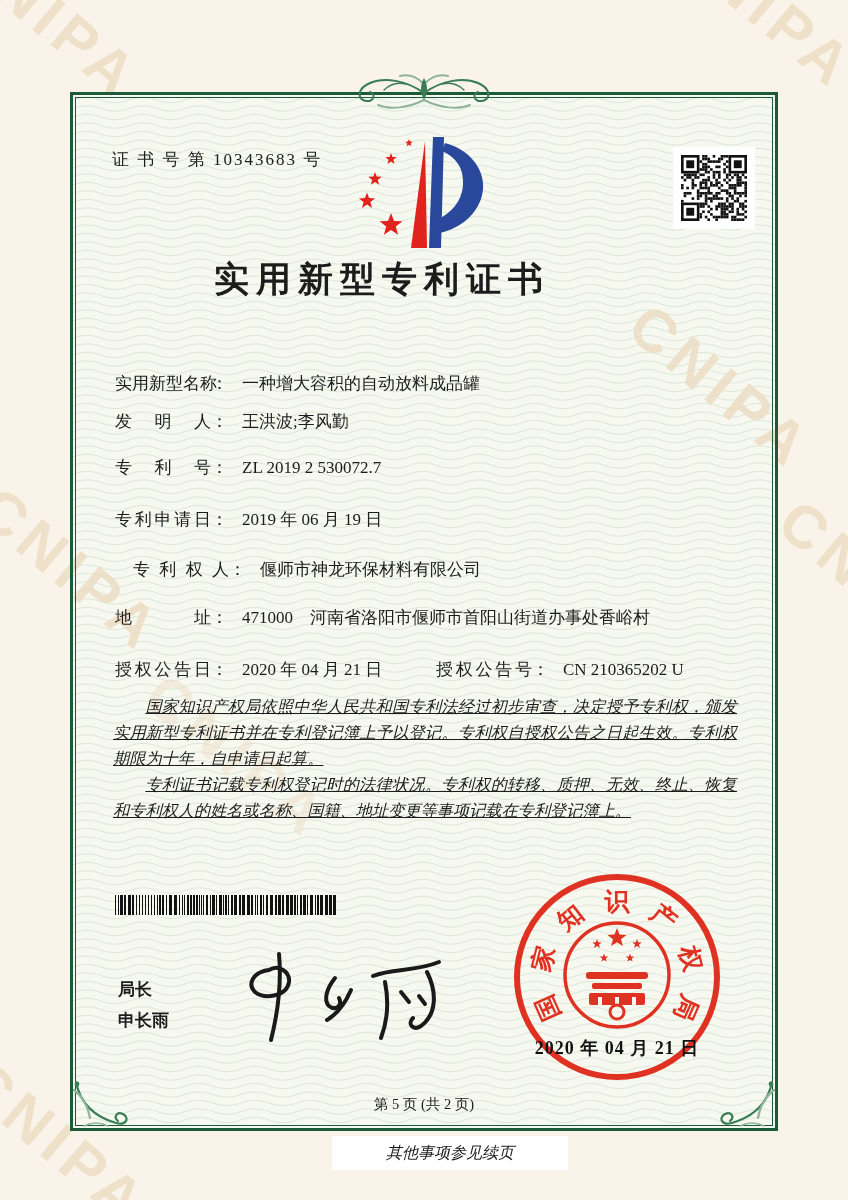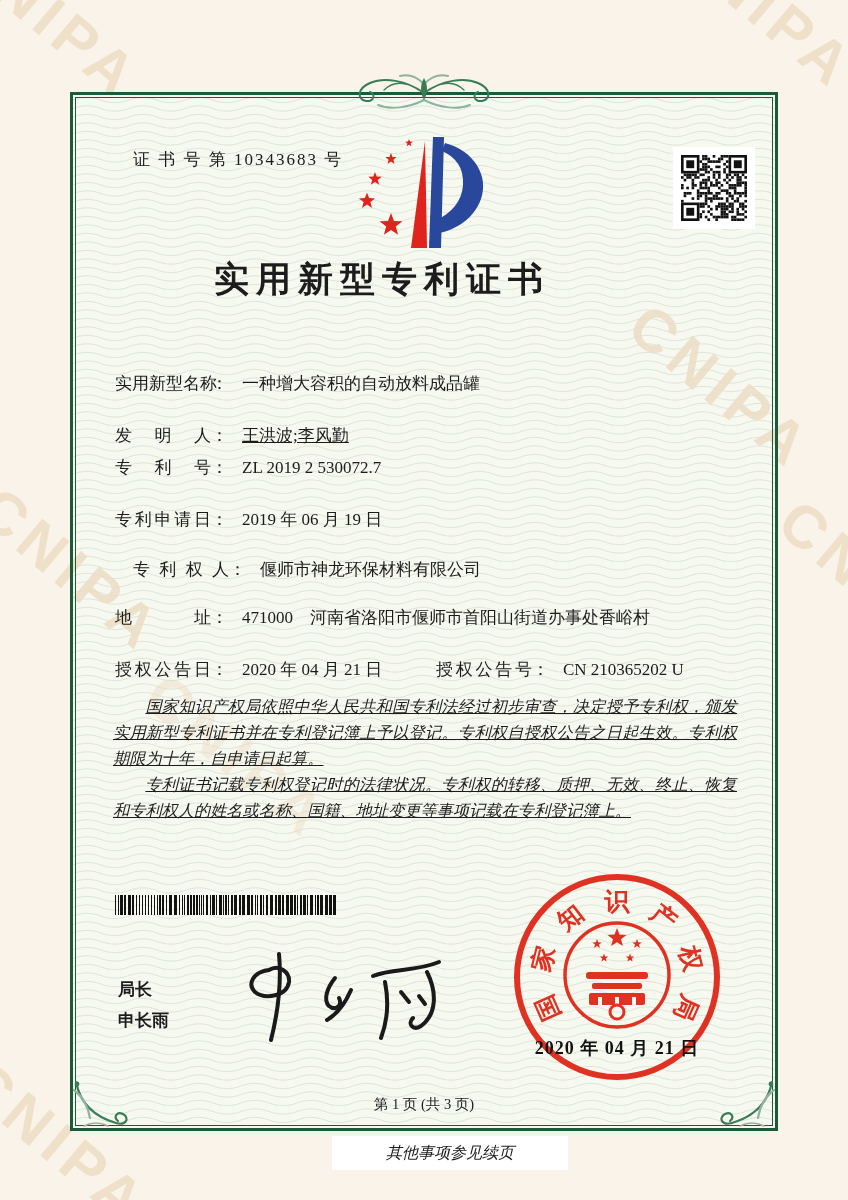--- a/index.html
+++ b/index.html
@@ -13,21 +13,21 @@
       font-weight:bold;font-size:60px;letter-spacing:7px;color:#eddcc2;opacity:.8;
       transform:rotate(40deg);white-space:nowrap;pointer-events:none;}
   .wm-light{opacity:.45;}
   
   .frame{position:absolute;left:70px;top:92px;width:702px;height:1033px;
          border:3px solid #1c5b39;z-index:2;}
   .frame-inner{position:absolute;inset:2px;border:1px solid #1c5b39;}
   .ornament{position:absolute;z-index:3;}
   
   .content{position:absolute;left:0;top:0;width:848px;height:1200px;z-index:4;}
-  .cert-no{position:absolute;left:112px;top:148px;font-size:17px;letter-spacing:2px;margin-left:21px;}
+  .cert-no{position:absolute;left:112px;top:148px;font-size:17px;letter-spacing:2px;}
   .logo{position:absolute;left:345px;top:133px;}
   .qr-box{position:absolute;left:673px;top:147px;width:82px;height:82px;background:#fff;}
   .qr-box svg{position:absolute;left:8px;top:8px;}
   .title{position:absolute;left:0;top:256px;width:764px;text-align:center;
          font-size:35px;font-weight:bold;letter-spacing:7px;}
   .row{position:absolute;left:115px;width:640px;font-size:17px;white-space:nowrap;}
   .f-label{display:inline-block;width:96px;text-align:justify;text-align-last:justify;}
   .f-colon{display:inline-block;}
   .f-value{margin-left:14px;}
   .grp2{position:absolute;left:321px;top:0;}
@@ -486,21 +486,21 @@
             <rect x="5.28" y="52.800000000000004" width="7.92" height="7.92" fill="#111"></rect>
           </g>
         </svg>
     </div>
 
     <div class="title">实用新型专利证书</div>
 
     <div class="row" style="top:372px;">
       <span class="f-label">实用新型名称</span><span class="f-colon">：</span><span class="f-value">一种增大容积的自动放料成品罐</span>
     </div>
-    <div class="row" style="top:424px;text-decoration:underline;">
+    <div class="row" style="top:410px;">
       <span class="f-label">发明人</span><span class="f-colon">：</span><span class="f-value">王洪波;李风勤</span>
     </div>
     <div class="row" style="top:456px;">
       <span class="f-label">专利号</span><span class="f-colon">：</span><span class="f-value">ZL 2019 2 530072.7</span>
     </div>
     <div class="row" style="top:508px;">
       <span class="f-label">专利申请日</span><span class="f-colon">：</span><span class="f-value">2019 年 06 月 19 日</span>
     </div>
     <div class="row" style="top:558px;margin-left:18px;">
       <span class="f-label">专利权人</span><span class="f-colon">：</span><span class="f-value">偃师市神龙环保材料有限公司</span>
@@ -636,17 +636,17 @@
           <rect x="77" y="121" width="56" height="12" rx="2"></rect>
           <rect x="86" y="125" width="4" height="8" fill="#f7f9f1"></rect>
           <rect x="103" y="125" width="4" height="8" fill="#f7f9f1"></rect>
           <rect x="120" y="125" width="4" height="8" fill="#f7f9f1"></rect>
           <circle cx="105" cy="140" r="7" fill="none" stroke="#de2413" stroke-width="3"></circle>
         </g>
       </g>
     </svg>
     <div class="seal-date">2020 年 04 月 21 日</div>
 
-    <div class="page-num">第 1 页 (共 3 页)</div>
+    <div class="page-num">第 5 页 (共 2 页)</div>
     <div class="cont-note">其他事项参见续页</div>
 
   </div>
 </div>
 
 </body></html>

